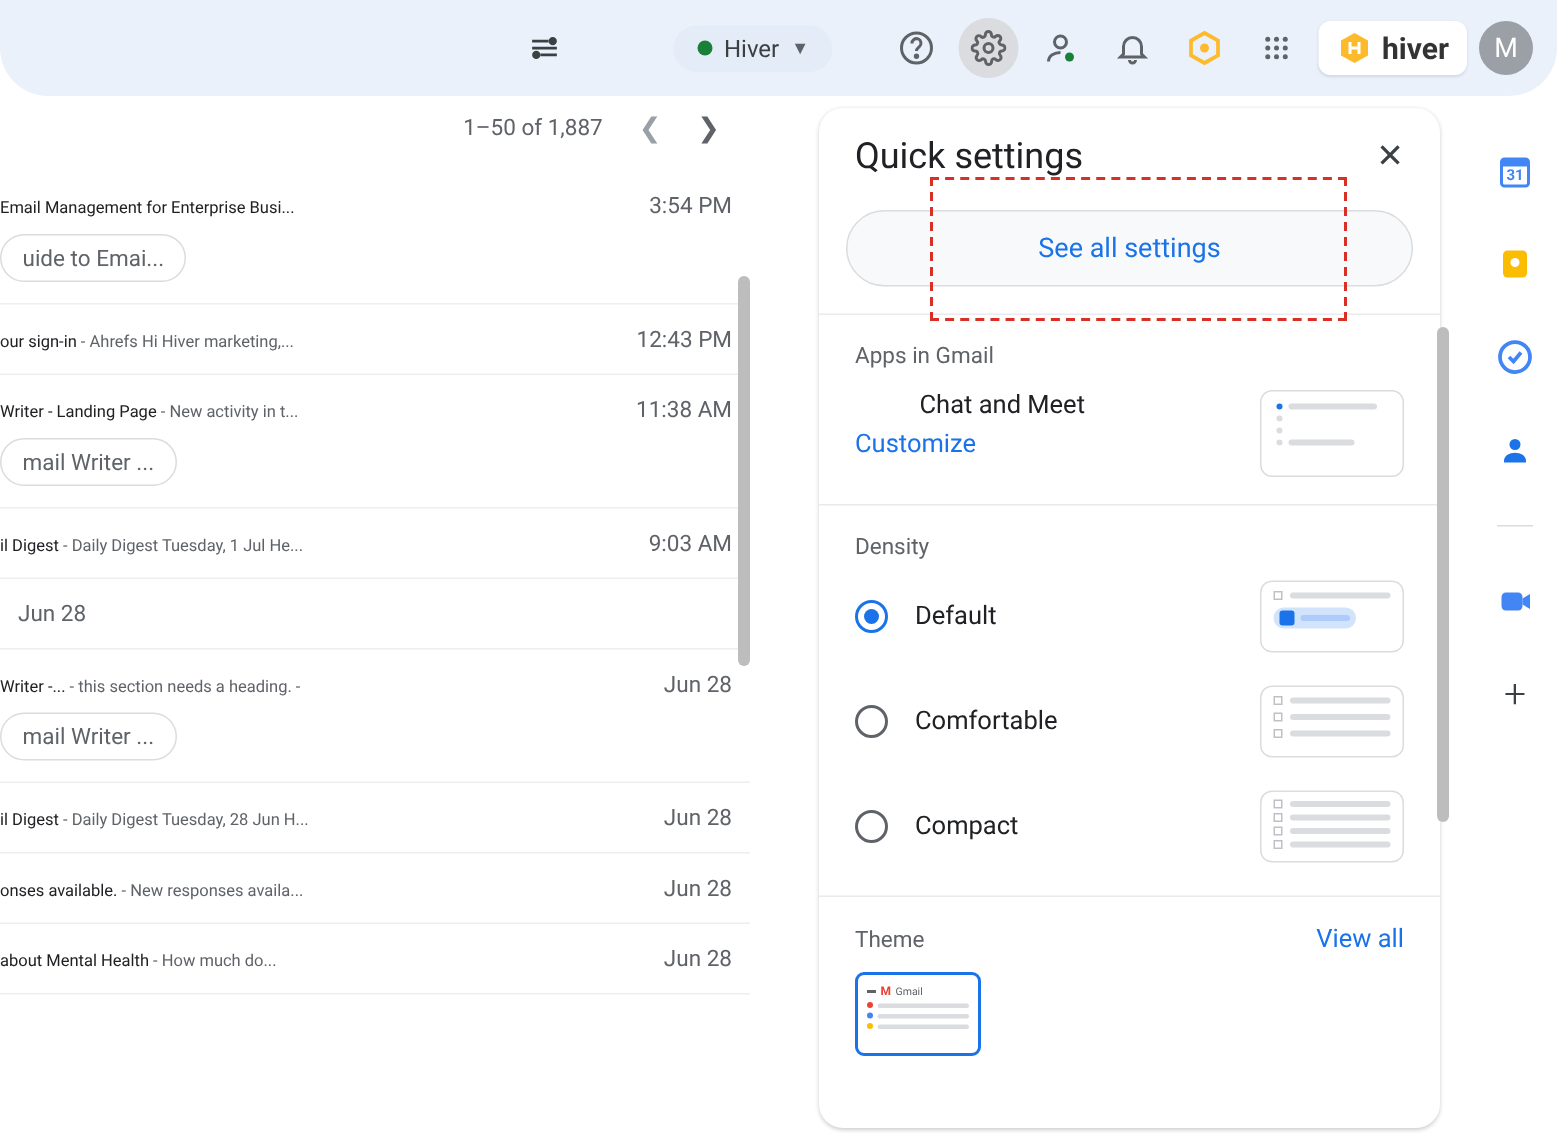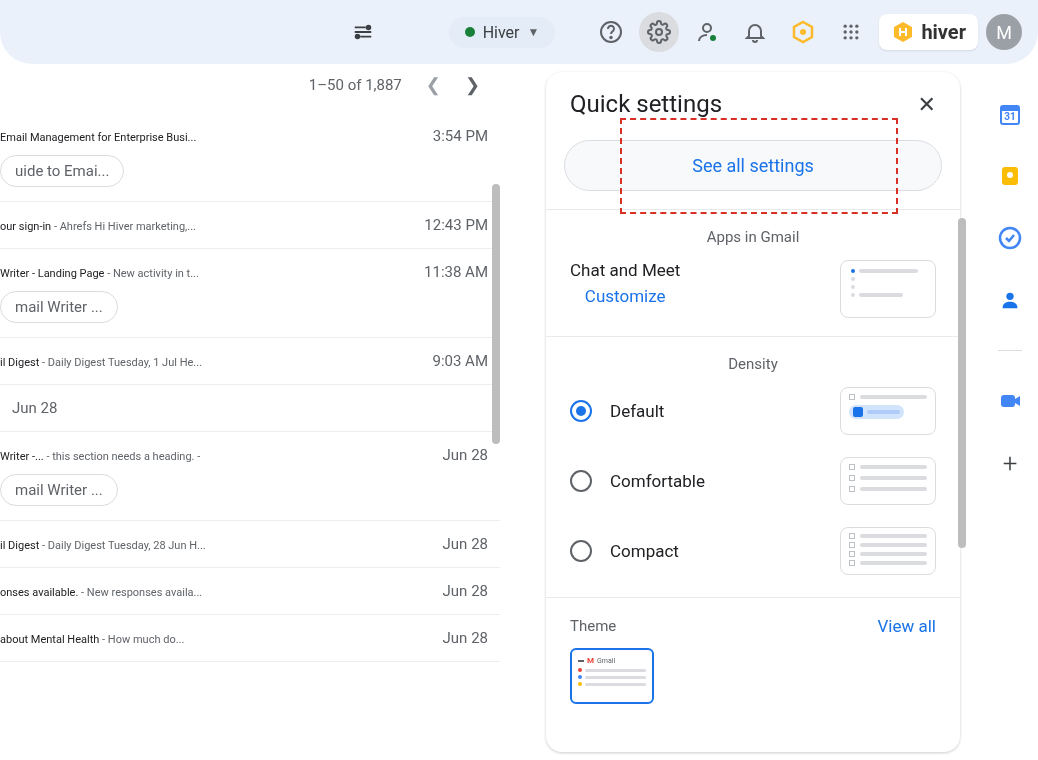--- a/index.html
+++ b/index.html
@@ -28,24 +28,24 @@
 .scrollbar-track { position: absolute; right: 0; top: 120px; width: 8px; height: 260px; background: #bdbdbd; border-radius: 4px; }
 
 .settings-panel { position: absolute; left: 546px; top: 72px; width: 414px; height: 680px; background: #fff; border-radius: 16px; box-shadow: 0 1px 3px rgba(0,0,0,0.2); overflow-y: auto; }
 .settings-header { display: flex; align-items: center; justify-content: space-between; padding: 18px 24px 6px; }
 .settings-title { font-size: 24px; color: #202124; }
 .close-x { font-size: 22px; color: #3c4043; cursor: pointer; }
 .see-all-wrap { padding: 16px 18px 18px; }
 .see-all-btn { width: 100%; padding: 14px 0; border: 1px solid #dadce0; border-radius: 28px; background: #f8f9fa; color: #1a73e8; font-size: 18px; text-align: center; cursor: pointer; }
 .red-highlight { position: absolute; left: 620px; top: 118px; width: 278px; height: 96px; border: 2px dashed #d93025; pointer-events: none; }
 .section-divider { height: 1px; background: #e8eaed; margin: 0; }
-.section { padding: 18px 24px; text-align: center; }
+.section { padding: 18px 24px; }
 .section-label { font-size: 15px; color: #5f6368; margin-bottom: 14px; }
 .chat-meet-row { display: flex; justify-content: space-between; align-items: flex-start; }
-.chat-meet-text { font-size: 17px; color: #202124; margin-bottom: 6px; }
+.chat-meet-text { font-size: 17px; color: #202124; margin-bottom: 6px; margin-left: 43px; }
 .customize-link { font-size: 17px; color: #1a73e8; cursor: pointer; }
 .density-preview { width: 96px; height: 58px; border: 1px solid #dadce0; border-radius: 8px; padding: 8px 10px; display: flex; flex-direction: column; gap: 4px; }
 .density-preview .bar { height: 4px; background: #dadce0; border-radius: 2px; }
 .density-row { display: flex; align-items: center; justify-content: space-between; margin-bottom: 22px; }
 .density-opt { display: flex; align-items: center; gap: 18px; cursor: pointer; }
 .radio { width: 22px; height: 22px; border: 2px solid #5f6368; border-radius: 50%; display: flex; align-items: center; justify-content: center; }
 .radio.checked { border-color: #1a73e8; }
 .radio.checked::after { content: ''; width: 10px; height: 10px; background: #1a73e8; border-radius: 50%; }
 .density-label { font-size: 17px; color: #202124; }
 .density-mini { width: 96px; height: 48px; border: 1px solid #dadce0; border-radius: 8px; padding: 6px 8px; display: flex; flex-direction: column; gap: 5px; }

